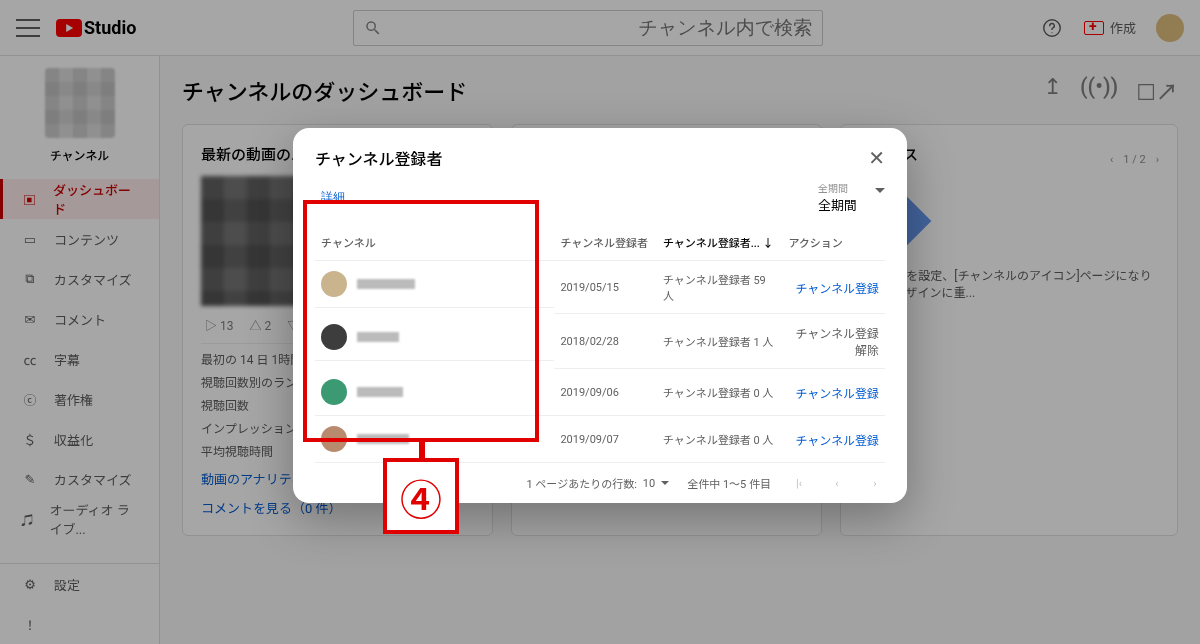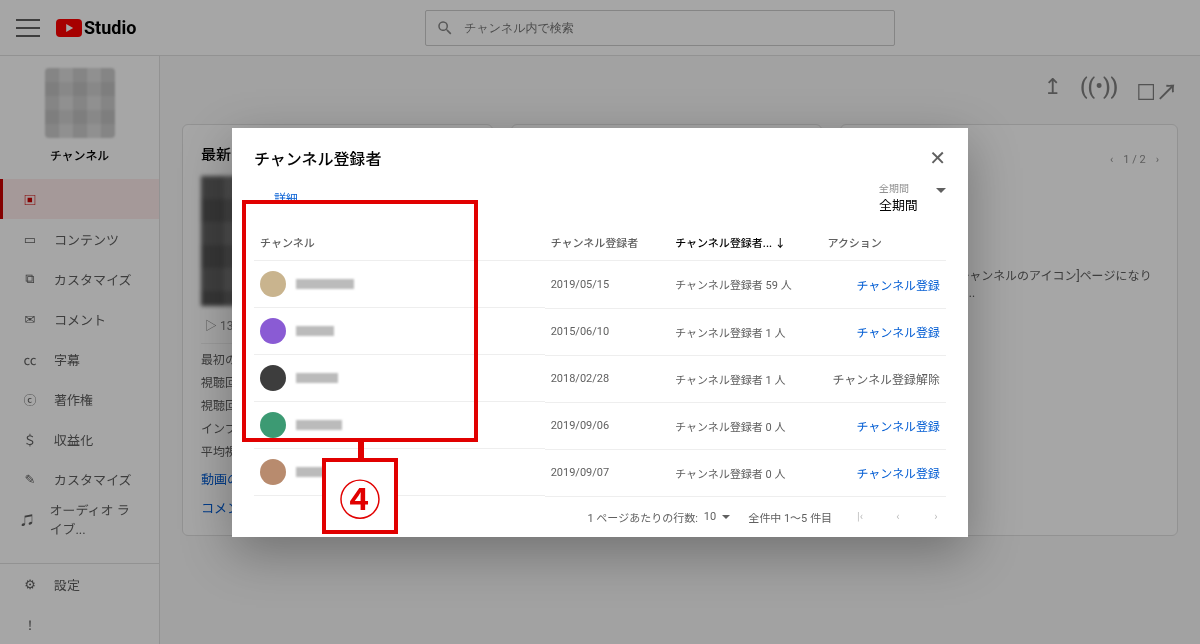--- a/index.html
+++ b/index.html
@@ -29,21 +29,21 @@
 .logo .yt-play { width: 26px; height: 18px; background: #ff0000; border-radius: 4px; position: relative; }
 .logo .yt-play::after { content: ""; position: absolute; left: 50%; top: 50%; transform: translate(-40%,-50%); border-left: 7px solid #fff; border-top: 4px solid transparent; border-bottom: 4px solid transparent; }
 .searchwrap { flex: 1; display: flex; justify-content: center; }
 .searchbox {
   width: 470px; height: 36px;
   border: 1px solid #ccc; border-radius: 2px;
   display: flex; align-items: center; padding: 0 10px; gap: 10px;
   background: #fff;
 }
 .searchbox svg { width: 18px; height: 18px; fill: #888; }
-.searchbox input { border: none; outline: none; flex: 1; font-size: 12px; background: transparent; }
+.searchbox input { border: none; outline: none; flex: 1; font-size: 19px; background: transparent; text-align: right; }
 .topactions { display: flex; align-items: center; gap: 20px; margin-left: auto; }
 .top-icon-btn { width: 24px; height: 24px; display: flex; align-items: center; justify-content: center; color: #606060; cursor: pointer; }
 .create-btn { display: flex; align-items: center; gap: 6px; font-size: 13px; color: #606060; cursor: pointer; }
 .create-btn .plusrec { width: 20px; height: 14px; border: 1.5px solid #ff0000; border-radius: 2px; position: relative; }
 .create-btn .plusrec::before { content: "+"; color: #ff0000; position: absolute; top: -4px; left: 4px; font-size: 14px; font-weight: bold; }
 .avatar-sm { width: 28px; height: 28px; border-radius: 50%; background: #e0c080; }
 
 
 .layout { display: flex; height: calc(100% - 56px); }
 .sidebar {
@@ -92,30 +92,30 @@
 .feed-item { display:flex; gap:10px; align-items:center; margin:12px 0;}
 .feed-pic{width:36px;height:36px;background:#ccc;filter:blur(1px);}
 .feed-txt{height:10px;flex:1;background:#ddd;filter:blur(1px);}
 
 
 .scrim {
   position: absolute; inset: 0; background: rgba(0,0,0,0.35);
   display: flex; align-items: flex-start; justify-content: center; padding-top: 128px;
 }
 .dialog {
-  width: 736px; background: #fff; border-radius: 0;
+  width: 614px; background: #fff; border-radius: 16px;
   box-shadow: 0 16px 48px rgba(0,0,0,.3);
   max-height: 440px; display: flex; flex-direction: column;
   position: relative;
 }
 .dlg-head { display: flex; align-items: center; padding: 18px 22px 6px; }
 .dlg-head h2 { font-size: 16px; font-weight: 500; }
 .close-x { margin-left: auto; font-size: 20px; color: #606060; cursor: pointer; line-height: 1; }
 .dlg-sub { padding: 4px 22px 10px; font-size: 12px; color: #606060; display:flex; align-items:center;}
-.dlg-sub .det { color: #065fd4; margin-left: 20px; cursor: pointer; }
+.dlg-sub .det { color: #065fd4; margin-left: 6px; cursor: pointer; font-family: Liberation Serif, serif; }
 .dlg-period { margin-left:auto; text-align:left; position:relative; padding-right:28px;}
 .dlg-period .lbl{font-size:10px;color:#909090;}
 .dlg-period .val{font-size:13px;color:#030303;}
 .dlg-period .chev{position:absolute; right:0; top:8px; border-left:5px solid transparent;border-right:5px solid transparent;border-top:5px solid #606060;}
 
 .dlg-table { flex:1; overflow:auto; padding: 0 22px; }
 table { width:100%; border-collapse: collapse; table-layout: fixed;}
 th,td { text-align:left; font-size:11px; color:#606060; padding:10px 6px; border-bottom:1px solid #eee; vertical-align: middle;}
 th { font-weight:500; }
 th.sorted { color:#030303;margin-left:26px; }
@@ -151,32 +151,47 @@
     <span>Studio</span>
   </div>
   <div class="searchwrap">
     <div class="searchbox">
       <svg viewBox="0 0 24 24">
           <path d="M15.5 14h-.79l-.28-.27a6.5 6.5 0 1 0-.7.7l.27.28v.79l5 5L20.5 19l-5-5zm-6 0a4.5 4.5 0 1 1 0-9 4.5 4.5 0 0 1 0 9z"></path>
         </svg>
       <input placeholder="チャンネル内で検索" style="">
     </div>
   </div>
+  <div class="topactions">
+    <div class="top-icon-btn">
+      <svg width="22" height="22" viewBox="0 0 24 24" fill="none" stroke="#606060" stroke-width="1.6">
+          <circle cx="12" cy="12" r="9"></circle>
+          <path d="M9.5 9.5a2.5 2.5 0 1 1 3.5 2.3c-.9.4-1 1-1 1.7" stroke-linecap="round"></path>
+          <circle cx="12" cy="17" r=".6" fill="#606060" stroke="none"></circle>
+        </svg>
+    </div>
+    <div class="create-btn">
+      <span class="plusrec"></span>
+      <span>作成</span>
+    </div>
+    <div class="avatar-sm"></div>
+  </div>
 </div>
 
 <div class="layout">
 
   <div class="sidebar">
     <div class="sb-profile">
       <div class="sb-avatar"></div>
       <div class="sb-title">チャンネル</div>
     </div>
     <div class="sb-nav">
       <div class="sb-item active">
         <span class="ic">▣</span>
+        <span>ダッシュボード</span>
       </div>
       <div class="sb-item">
         <span class="ic">▭</span>
         <span>コンテンツ</span>
       </div>
       <div class="sb-item">
         <span class="ic">⧉</span>
         <span>カスタマイズ</span>
       </div>
       <div class="sb-item">
@@ -210,20 +225,21 @@
         <span>設定</span>
       </div>
       <div class="sb-item">
         <span class="ic">！</span>
       </div>
     </div>
   </div>
 
   <div class="main">
     <div class="page-title">
+      <span>チャンネルのダッシュボード</span>
       <div class="tools">
         <span>↥</span>
         <span>((•))</span>
         <span>☐↗</span>
       </div>
     </div>
 
     <div class="cards">
       <div class="card">
         <h3>最新の動画のパフォーマンス</h3>
@@ -317,31 +333,20 @@
       <span class="blurtxt" style="width:58px"></span>
     </td>
     <td>2019/05/15</td>
     <td>チャンネル登録者 59 人</td>
     <td class="action " style="text-align:right">
       <a>チャンネル登録</a>
     </td>
             </tr>
             <tr>
     <td class="chname">
-      <span class="rc-av" style="background:#8a5bd4"></span>
-      <span class="blurtxt" style="width:38px"></span>
-    </td>
-    <td>2015/06/10</td>
-    <td>チャンネル登録者 1 人</td>
-    <td class="action " style="text-align:right">
-      <a>チャンネル登録</a>
-    </td>
-            </tr>
-            <tr>
-    <td class="chname">
       <span class="rc-av" style="background:#3d3d3d"></span>
       <span class="blurtxt" style="width:42px"></span>
     </td>
     <td>2018/02/28</td>
     <td>チャンネル登録者 1 人</td>
     <td class="action unsub" style="text-align:right">
       <a>チャンネル登録解除</a>
     </td>
             </tr>
             <tr>

